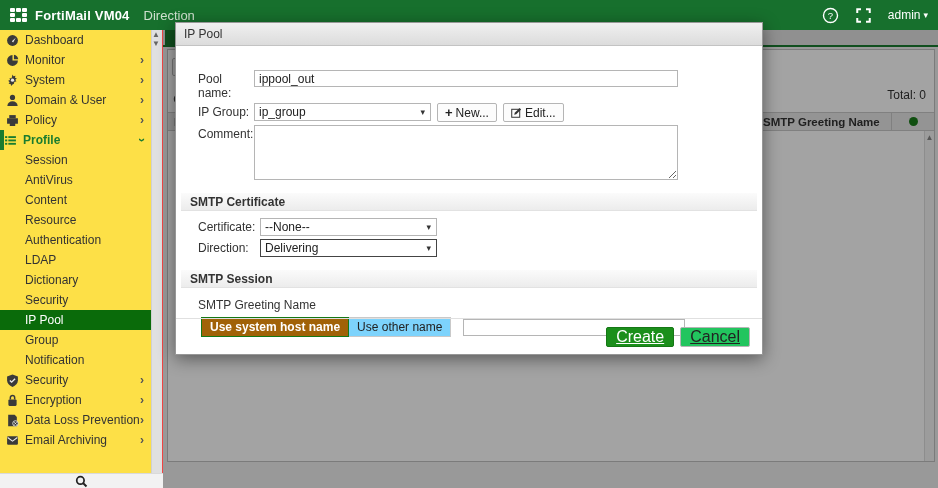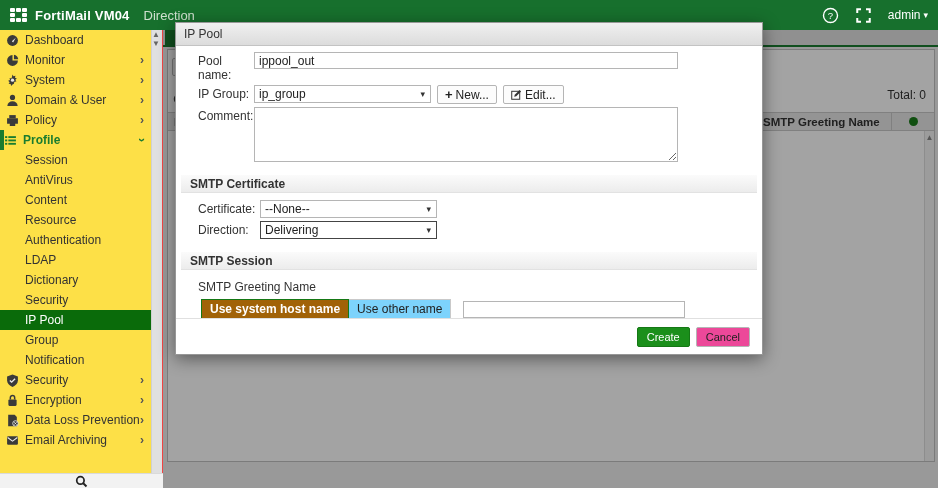--- a/index.html
+++ b/index.html
@@ -88,24 +88,24 @@
     font-size:12px; font-weight:bold; color:#333; padding-left:9px; }
   .greet-label { margin:10px 0 5px 22px; font-size:12px; color:#333; }
   .toggle-row { display:flex; align-items:center; margin-left:25px; }
   .seg { height:20px; font-size:12px; display:flex; align-items:center; padding:0 8px; cursor:pointer; }
   .seg.on { background:#a16207; color:#fff; font-weight:bold; border:1px solid #157815; }
   .seg.off { background:#7dd3fc; color:#222; border:1px solid #c9c9c9; border-left:none; }
   .in-other { width:222px; margin-left:12px; }
   .dlg-footer { position:absolute; left:0; right:0; bottom:0; height:36px;
     border-top:1px solid #e0e0e0; display:flex; align-items:center; justify-content:flex-end;
     gap:6px; padding-right:12px; }
-  .btn { height:20px; font-size:11px; padding:0 9px; border-radius:2px; cursor:pointer;
-    display:inline-flex; align-items:center; }
+  .btn { height:20px; font-size:16px; padding:0 9px; border-radius:2px; cursor:pointer;
+    display:inline-flex; align-items:center;text-decoration:underline; }
   .btn.primary { background:#1b8f1b; color:#fff; border:1px solid #157815; }
-  .btn.plain { background:#ec4899; color:#222; border:1px solid #b5b5b5; }
+  .btn.plain { background:#22c55e; color:#222; border:1px solid #b5b5b5; }
   svg { display:block; }
 </style>
 </head>
 <body>
 
 <div class="topbar">
   <div class="logo">
     <i></i>
       <i></i>
       <i></i>
@@ -314,21 +314,21 @@
         </div>
       </div>
     <div class="tbody-scroll"><span style="position:relative;top:2px">▲</span></div>
   </div>
   <div class="dim"></div>
 </div>
 
 <div class="dialog">
   <div class="dlg-title">IP Pool</div>
 
-  <div class="frow" style="margin-top:6px">
+  <div class="frow" style="margin-top:24px">
     <label>Pool name:</label>
     <input type="text" class="in-pool" value="ippool_out" style="">
   </div>
 
   <div class="frow">
     <label>IP Group:</label>
     <div class="sel">
       <span>ip_group</span>
       <span class="caret">▾</span>
     </div>

